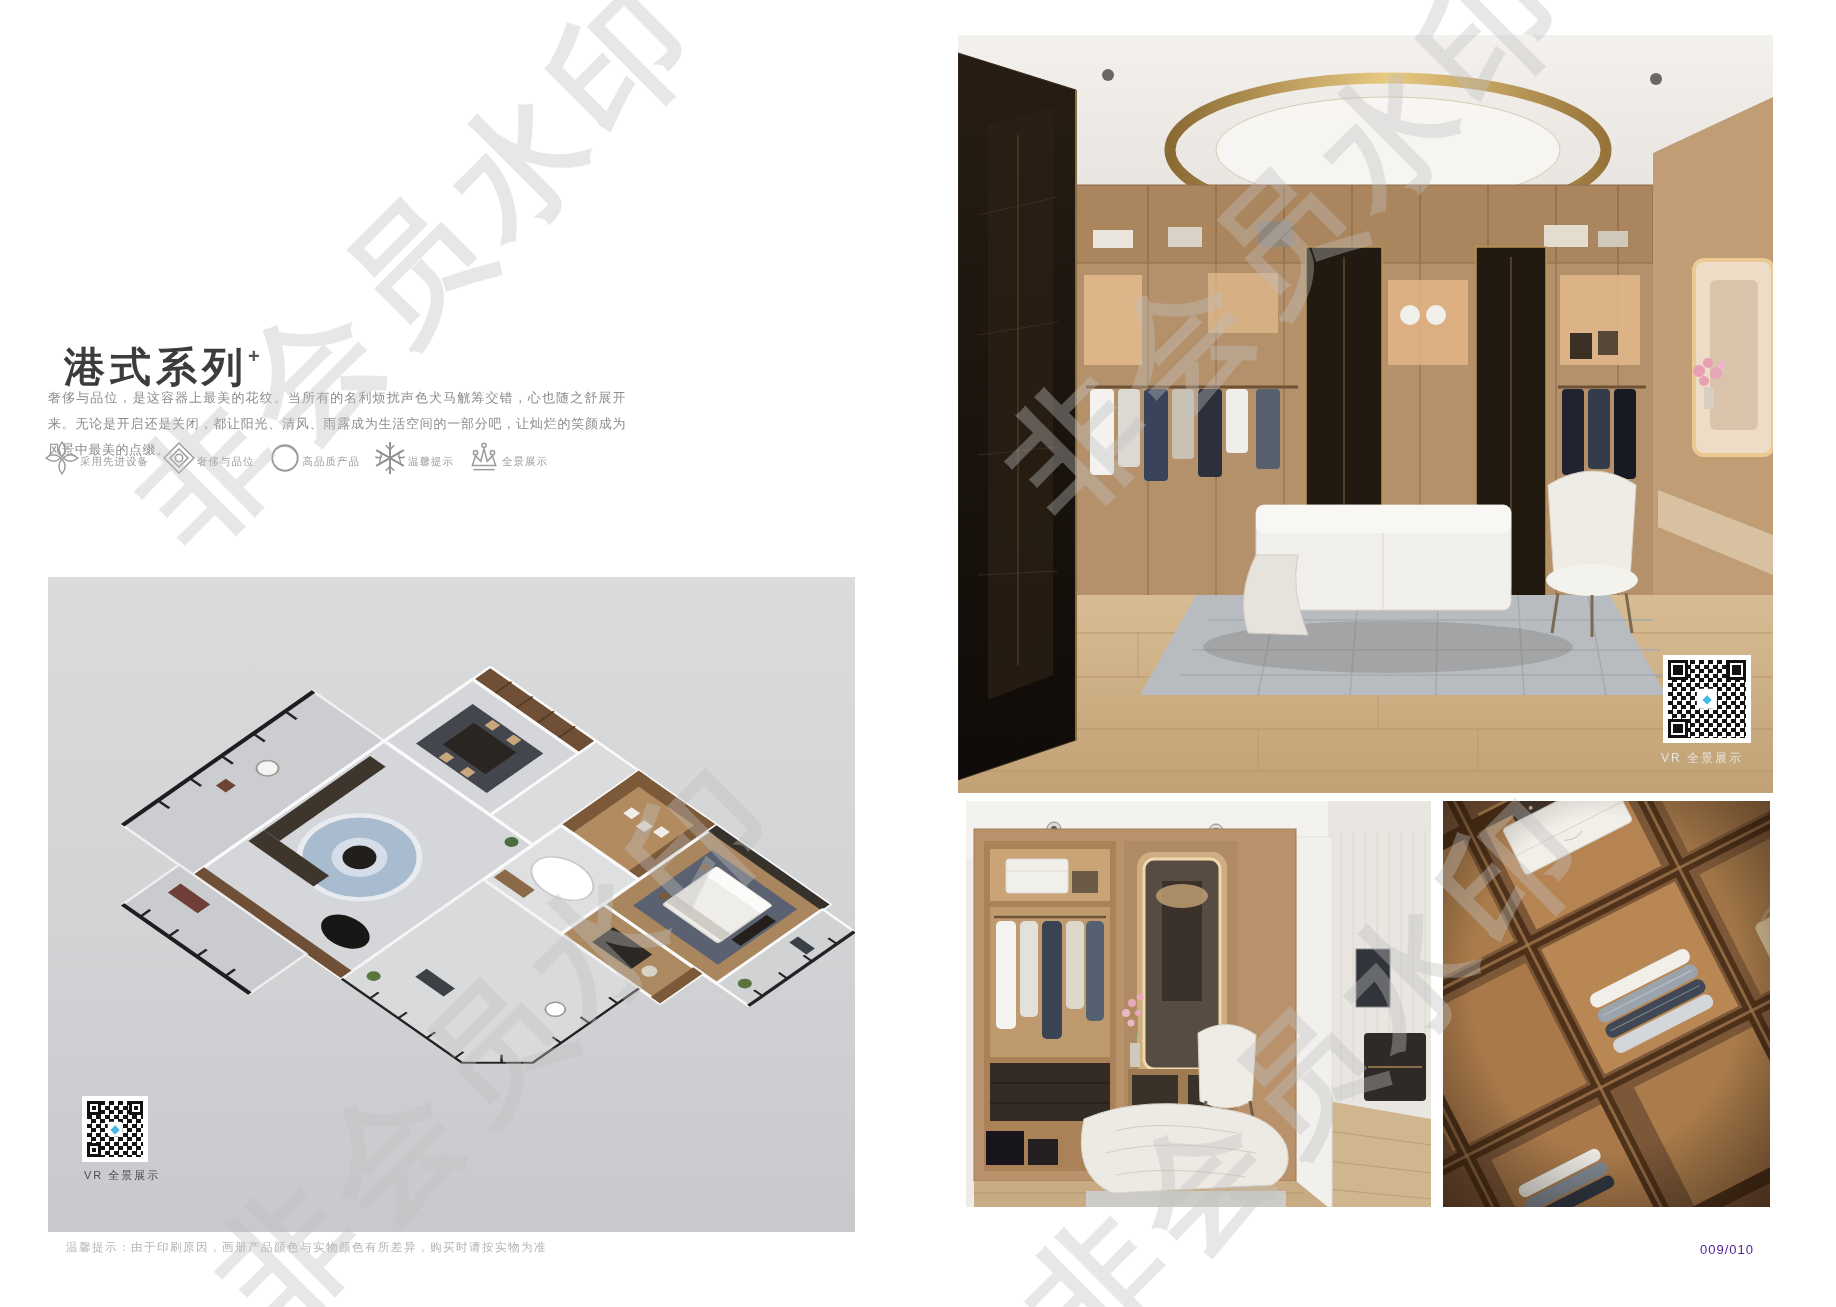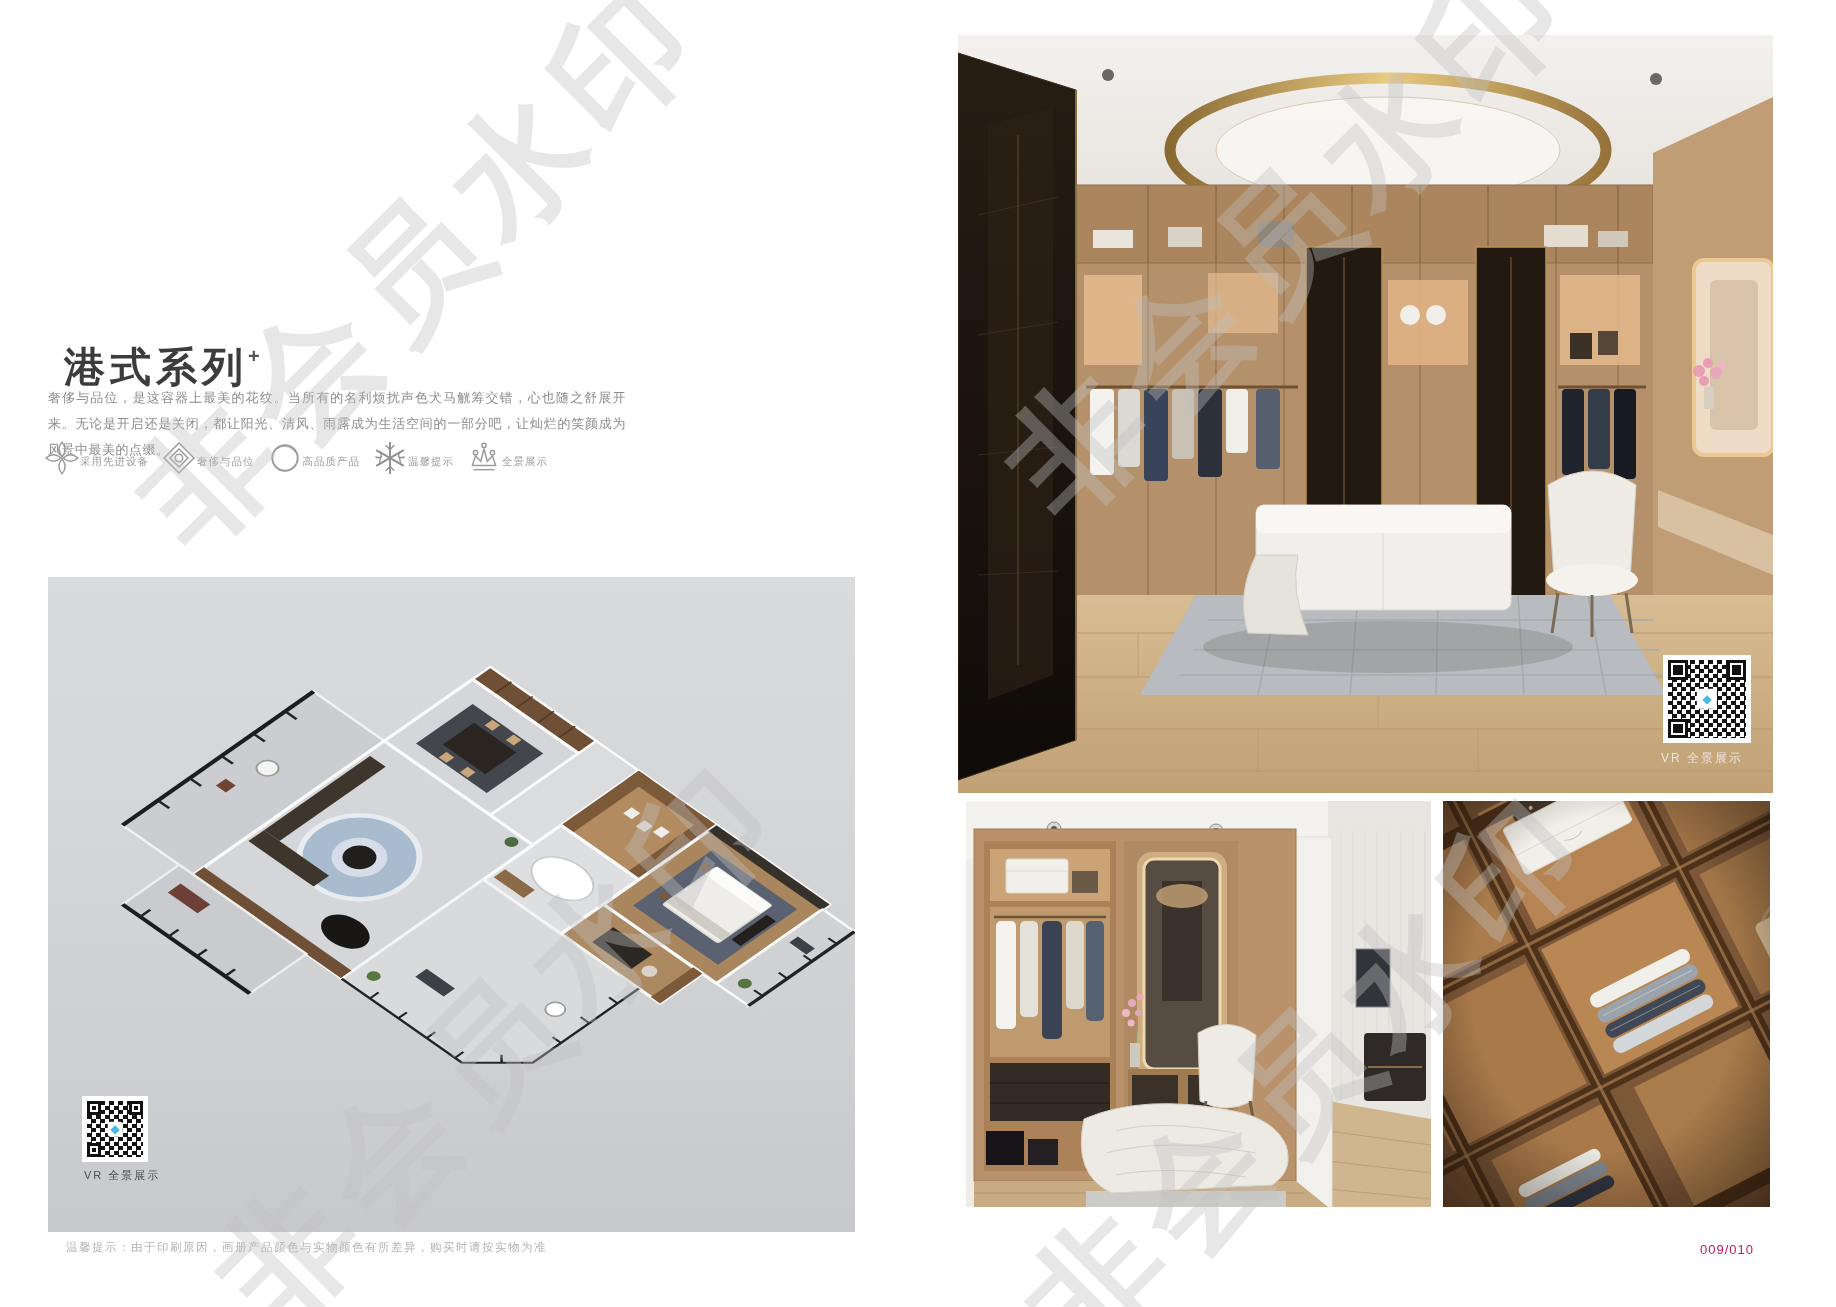--- a/index.html
+++ b/index.html
@@ -39,21 +39,21 @@
   .vr-label-dark{position:absolute;left:84px;top:1168px;font-size:11px;color:#4b4b4b;letter-spacing:2px;}
   .vr-label-light{position:absolute;font-size:12px;color:#e7e4df;letter-spacing:2px;z-index:4;}
   
   .photo{position:absolute;overflow:hidden;background:#6b5238;}
   .photo svg{display:block;}
   .photo-large{left:958px;top:35px;width:815px;height:758px;}
   .photo-b1{left:966px;top:801px;width:465px;height:406px;}
   .photo-b2{left:1443px;top:801px;width:327px;height:406px;}
   
   .footer-note{position:absolute;left:48px;top:1240px;font-size:11.5px;color:#b3b3b3;letter-spacing:1.5px;margin-left:18px;}
-  .page-num{position:absolute;left:1700px;top:1242px;font-size:13px;color:#be185d;letter-spacing:1px;}
+  .page-num{position:absolute;left:1700px;top:1242px;font-size:13px;color:#4c1d95;letter-spacing:1px;}
 </style>
 </head>
 <body>
 
 <div class="page">
 
   <div class="wm" style="left:420px;top:265px;">非会员水印</div>
   <div class="wm" style="left:1290px;top:235px;">非会员水印</div>
   <div class="wm" style="left:500px;top:1045px;">非会员水印</div>
   <div class="wm" style="left:1310px;top:1075px;">非会员水印</div>

